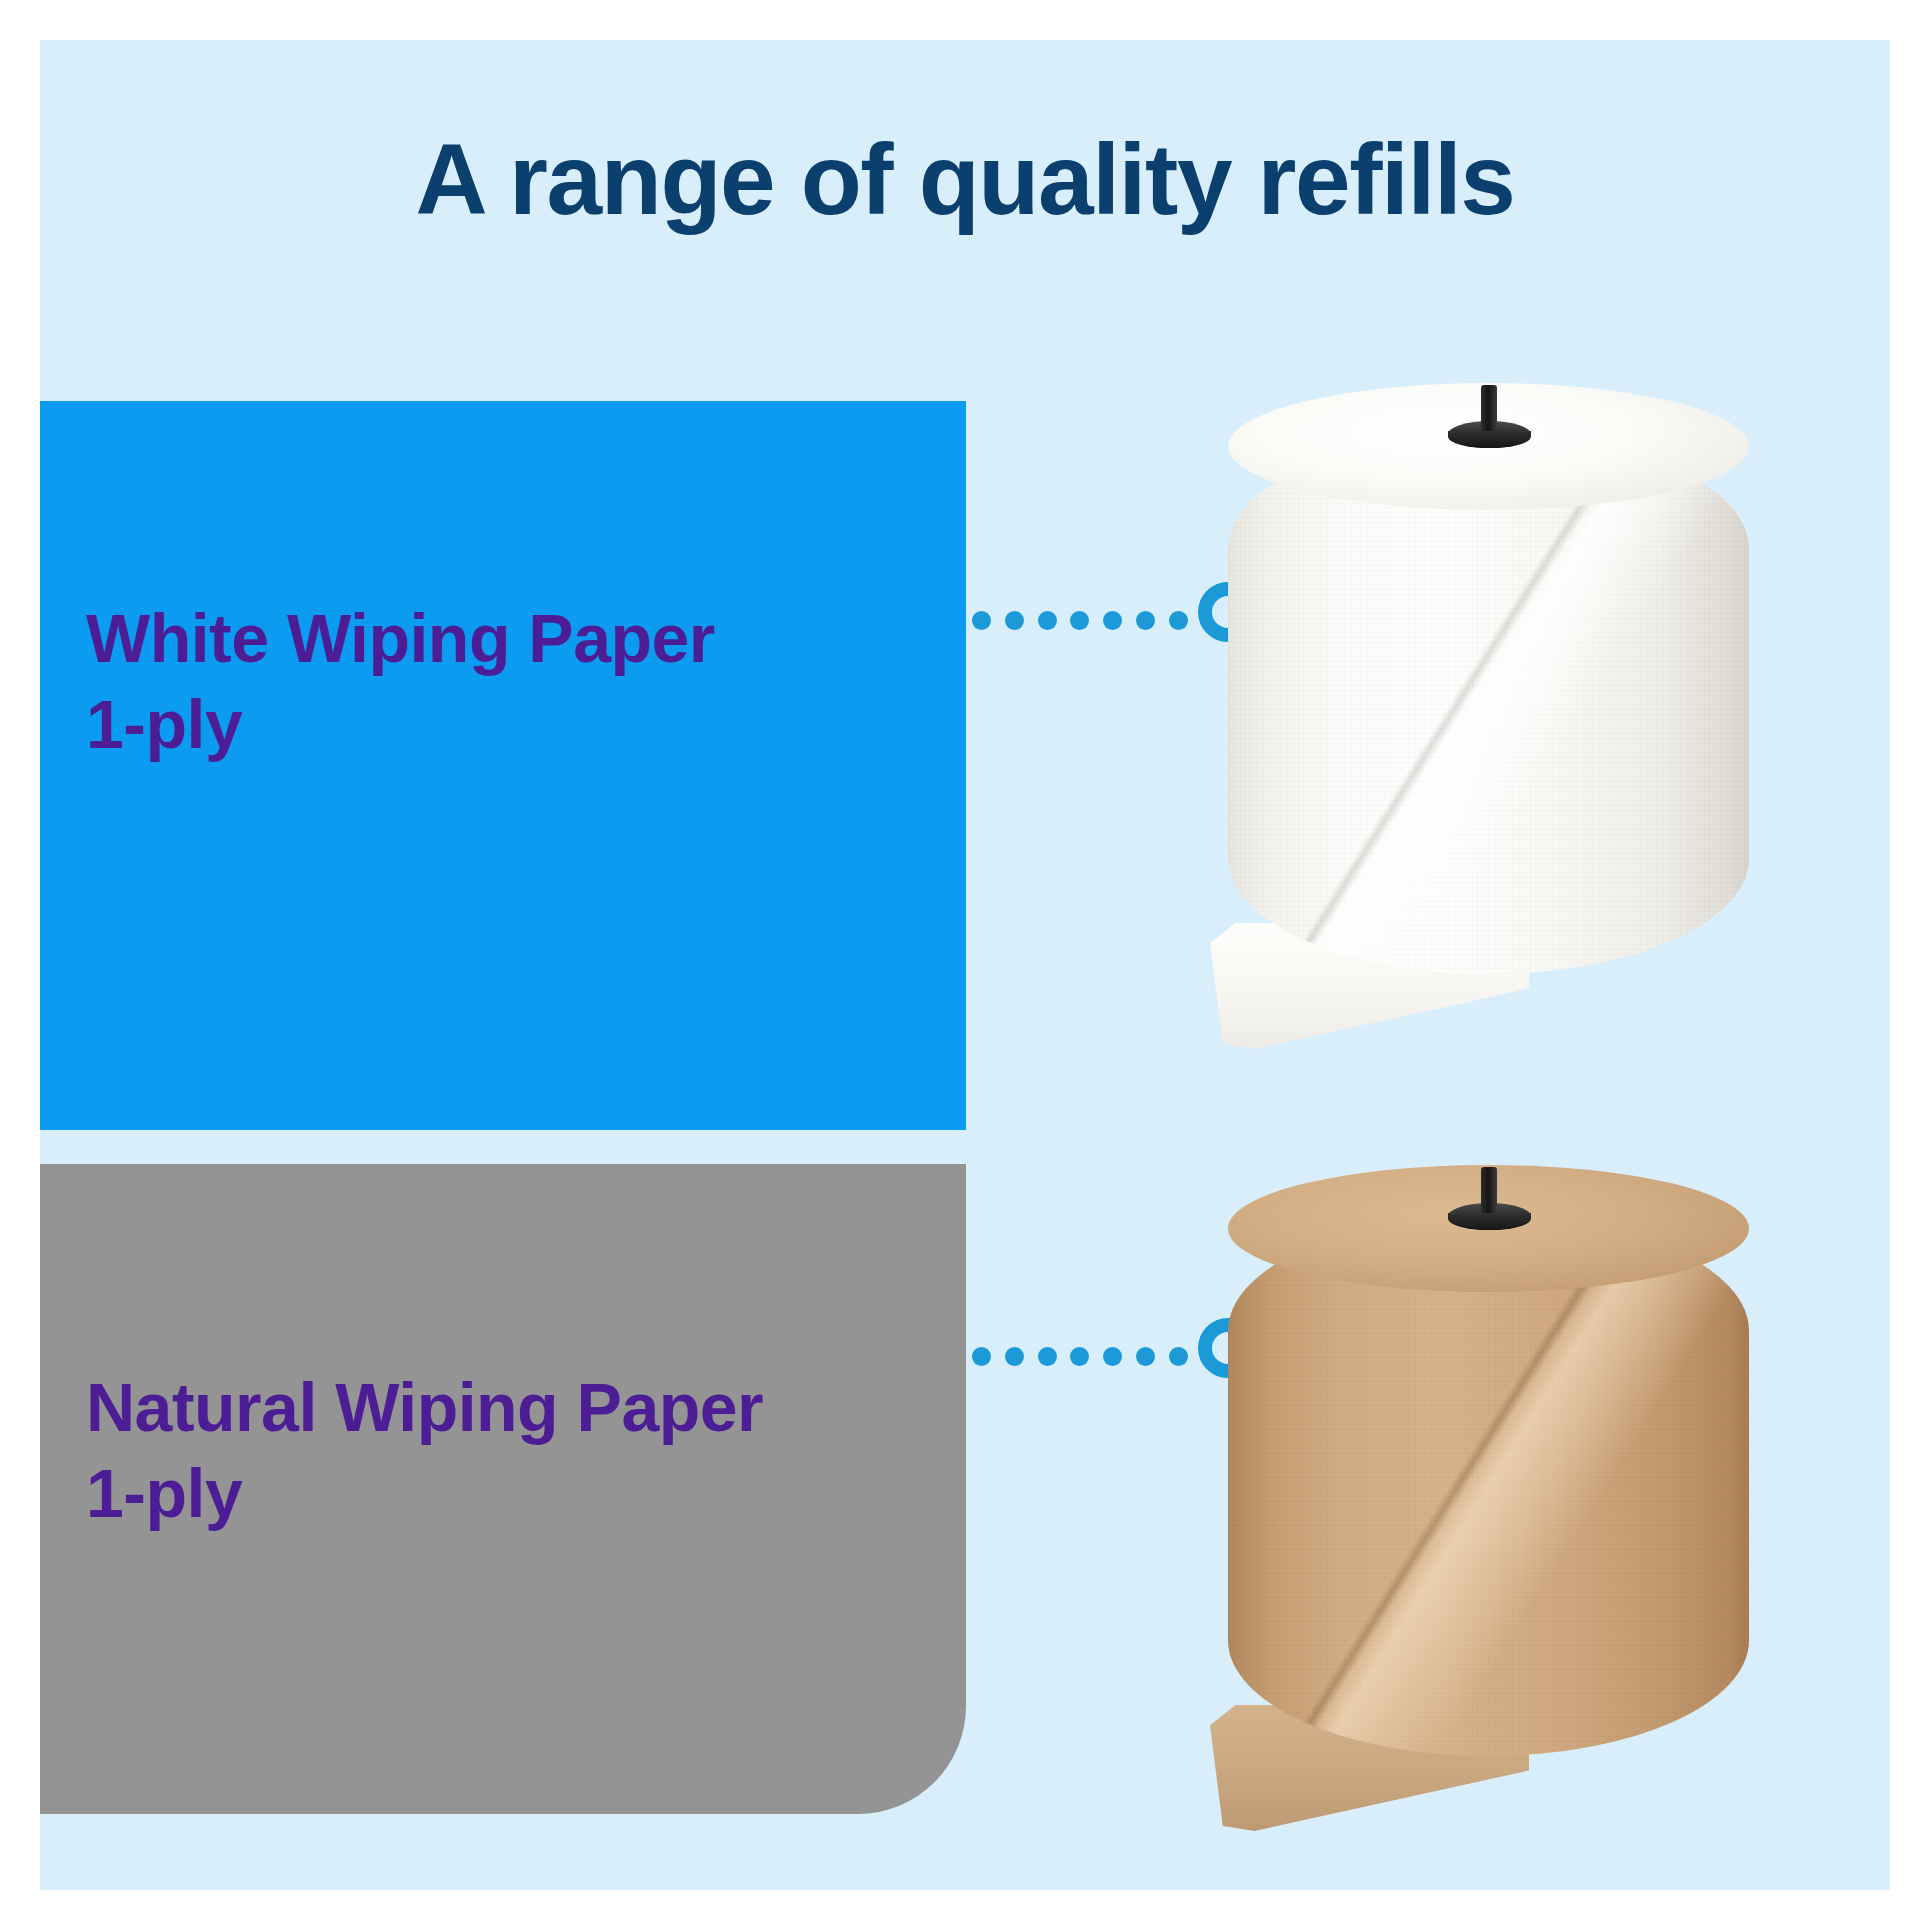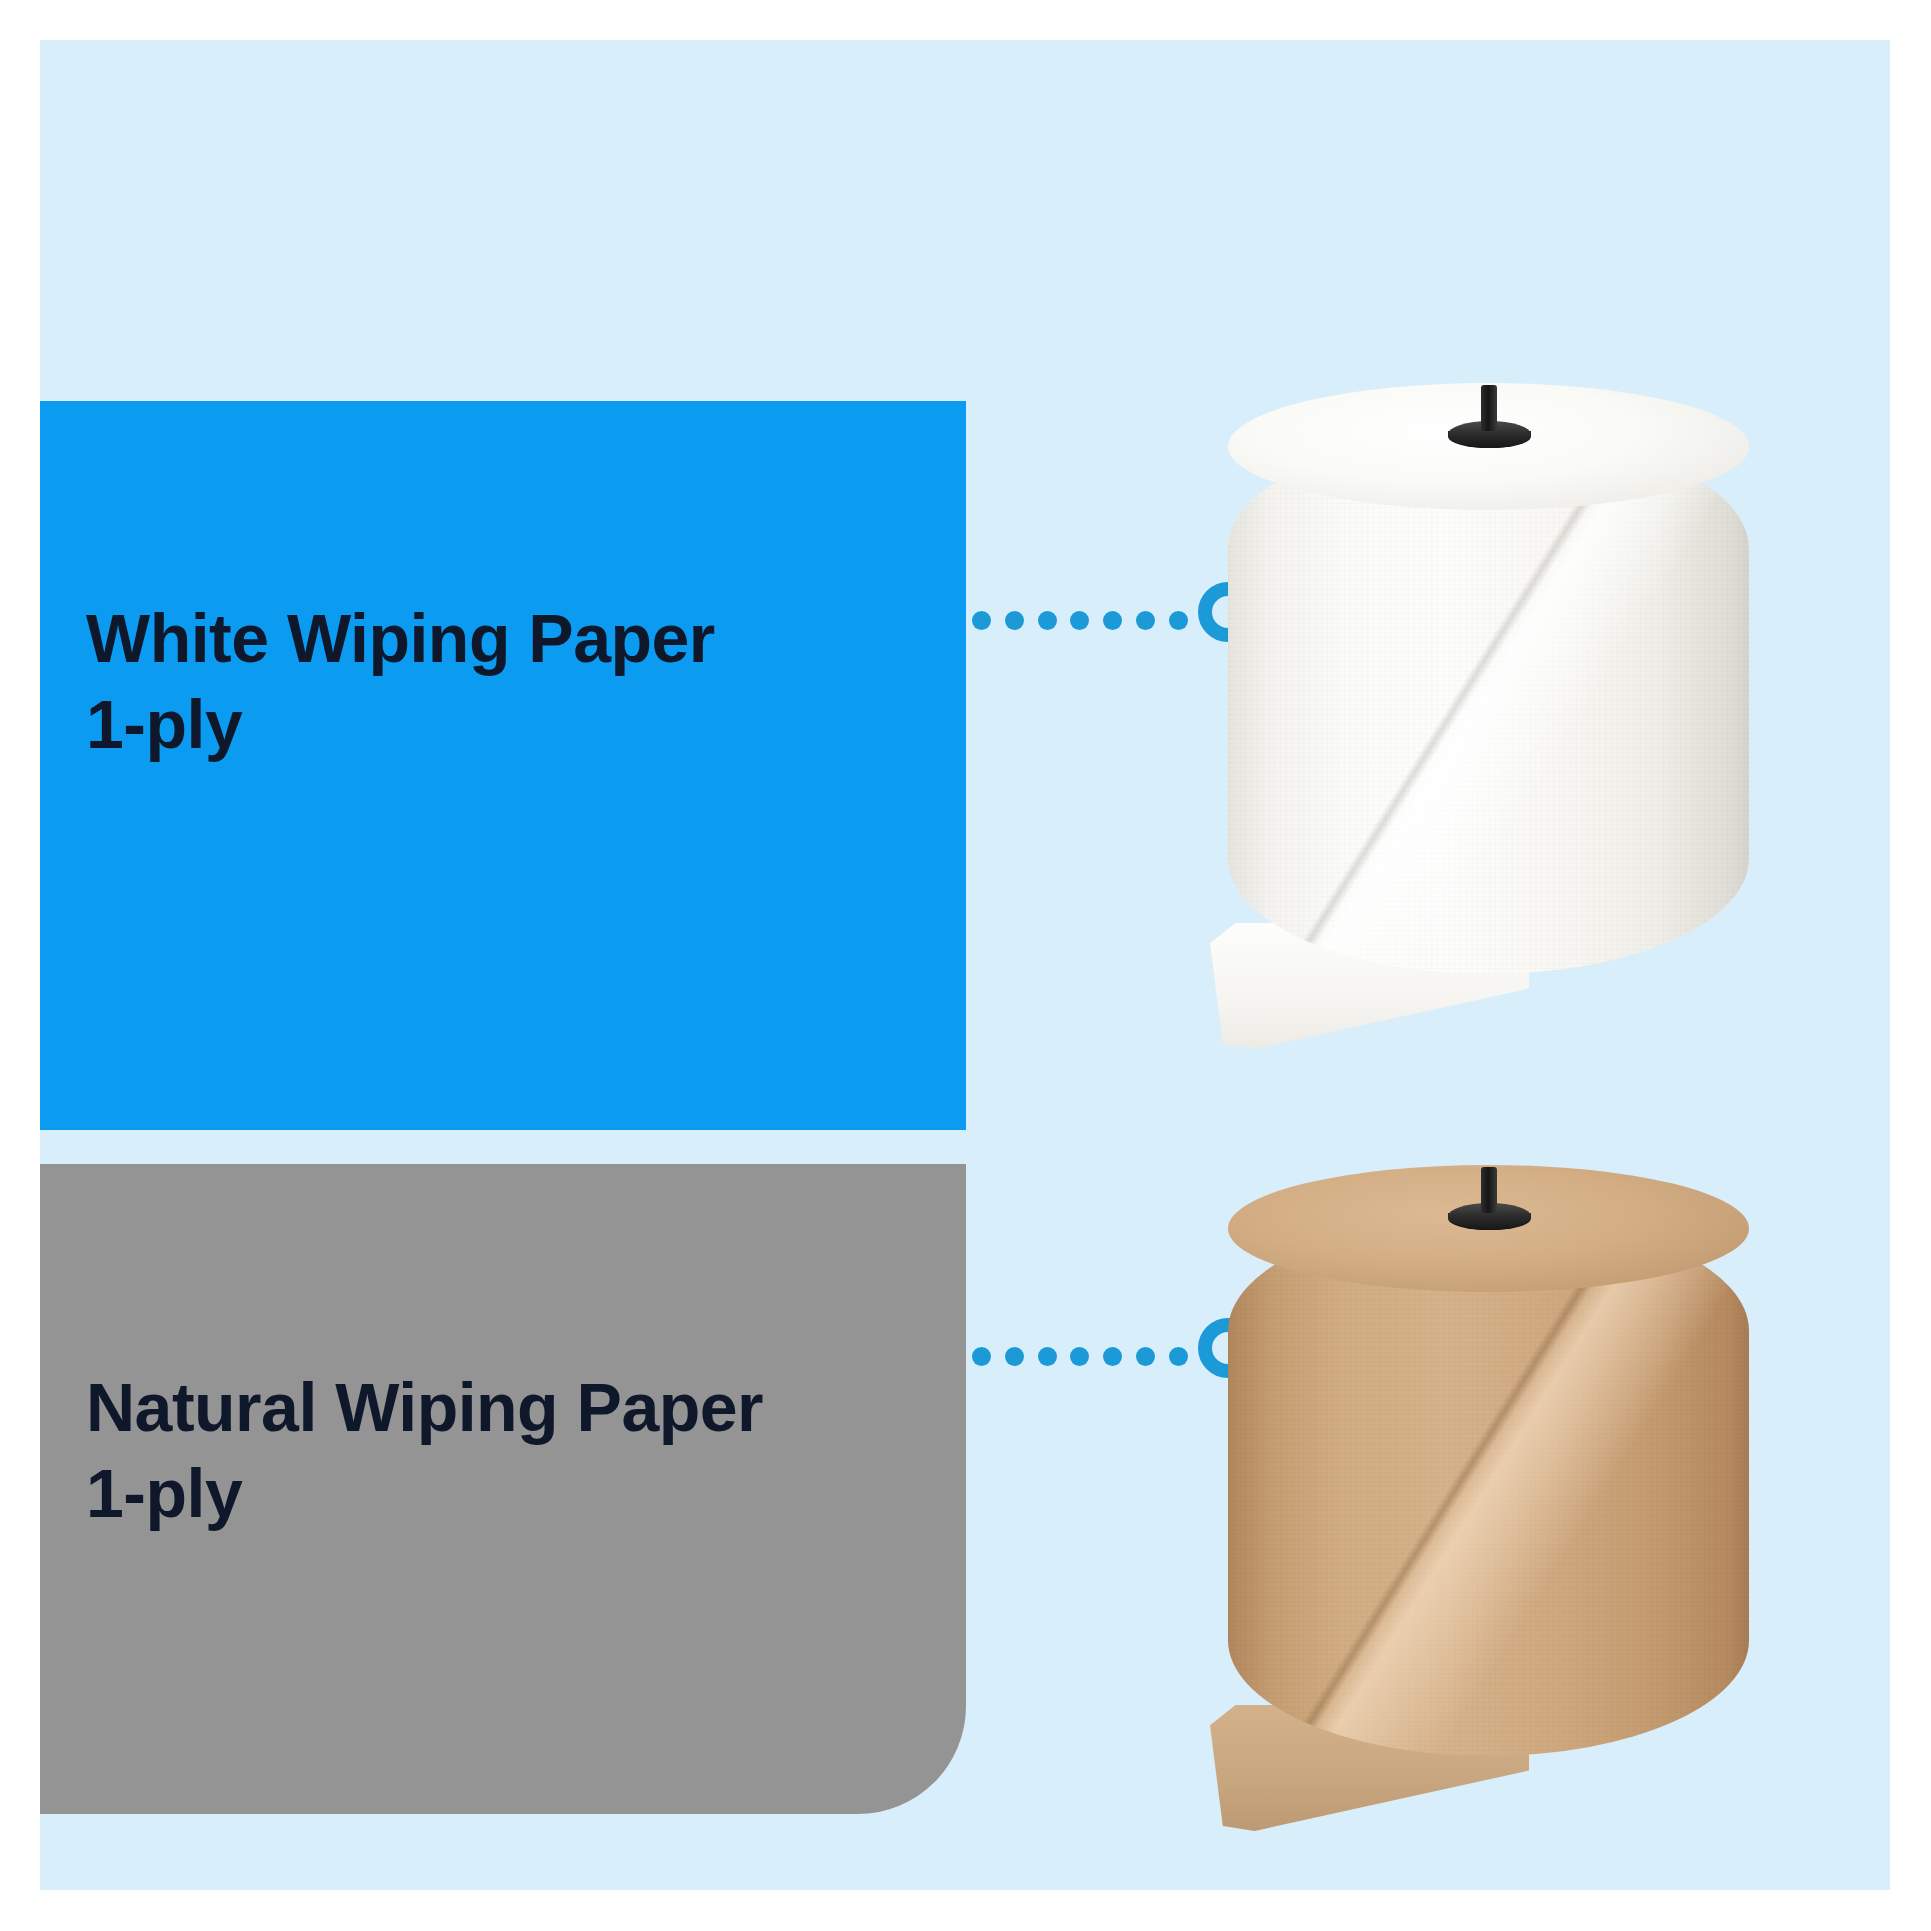--- a/index.html
+++ b/index.html
@@ -62,21 +62,21 @@
     top: 1124px;
     height: 650px;
     background: #949494;
     border-bottom-right-radius: 108px;
   }
   .panel-label {
     position: absolute;
     left: 46px;
     font-size: 68px;
     font-weight: bold;
-    color: #0f172a;
+    color: #4c1d95;
     line-height: 1.26;
     white-space: pre-line;
     letter-spacing: -0.5px;
   }
   #label-white { top: 195px; }
   #label-natural { top: 201px; }
 
   
   .connector {
     position: absolute;
@@ -236,20 +236,21 @@
     background: linear-gradient(90deg,#2e2e2e 0%, #151515 45%, #3a3a3a 100%);
   }
 </style>
 </head>
 <body>
 
 <div id="root">
 
   <div id="card">
 
+    <div id="title">A range of quality refills</div>
 
     <div class="panel" id="panel-white">
       <div class="panel-label" id="label-white">White Wiping Paper
 1-ply</div>
     </div>
 
     <div class="connector" id="connector-white">
       <div class="dots">
         <span class="dot" style="left:0px"></span>
         <span class="dot" style="left:33px"></span>

